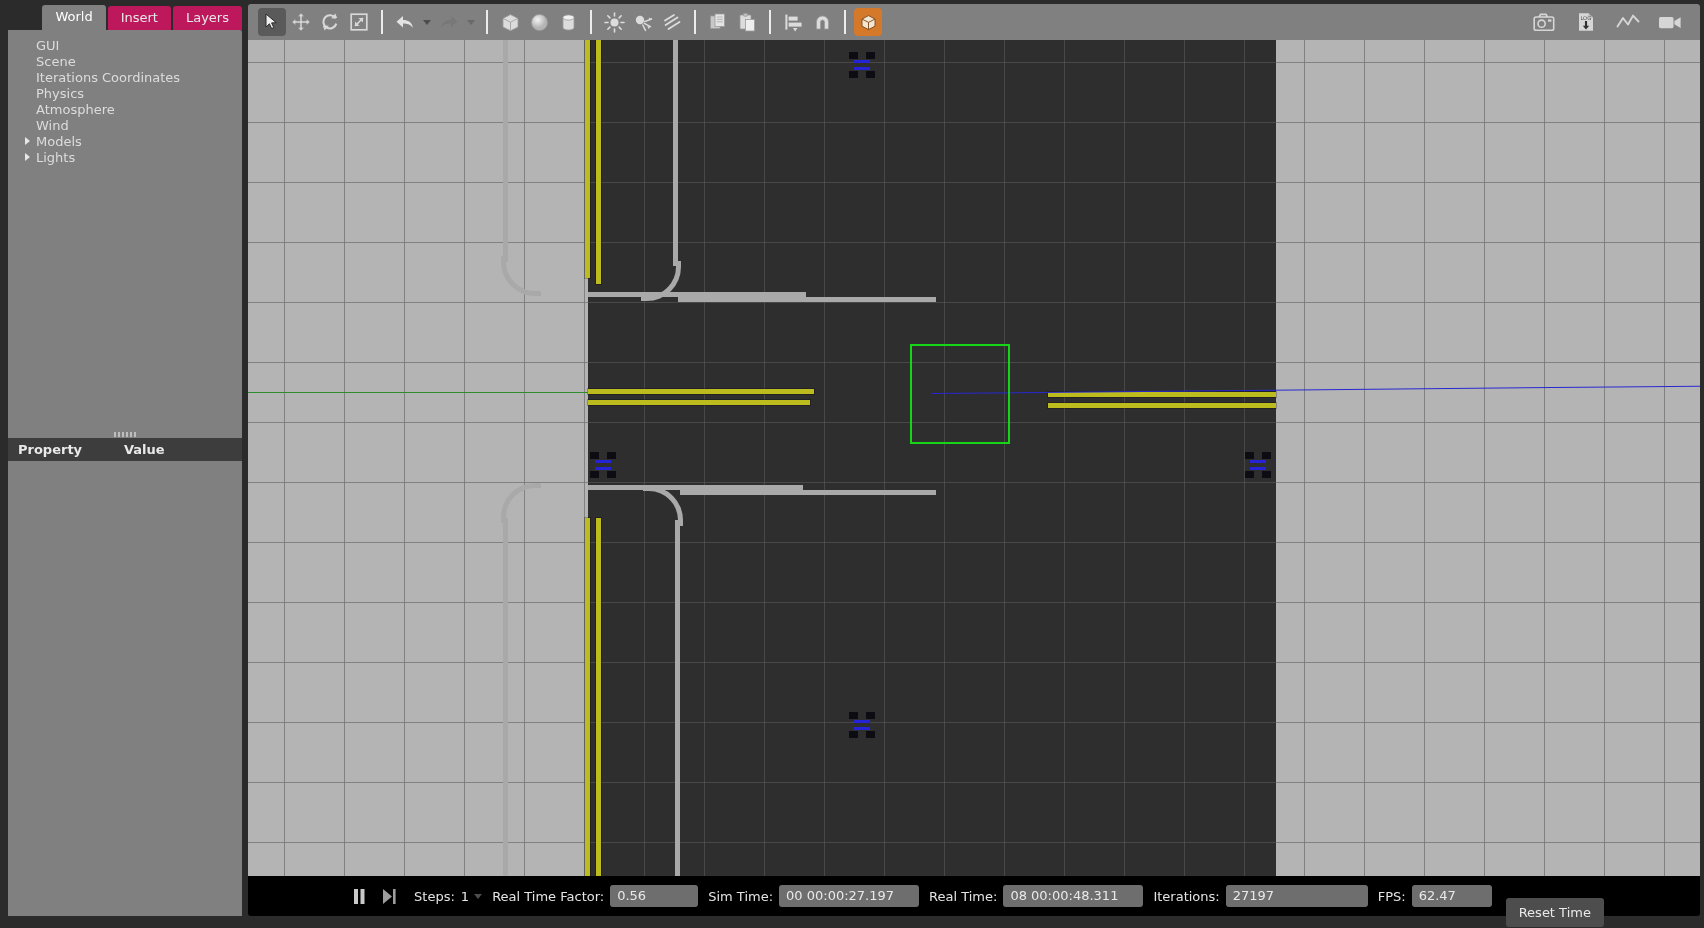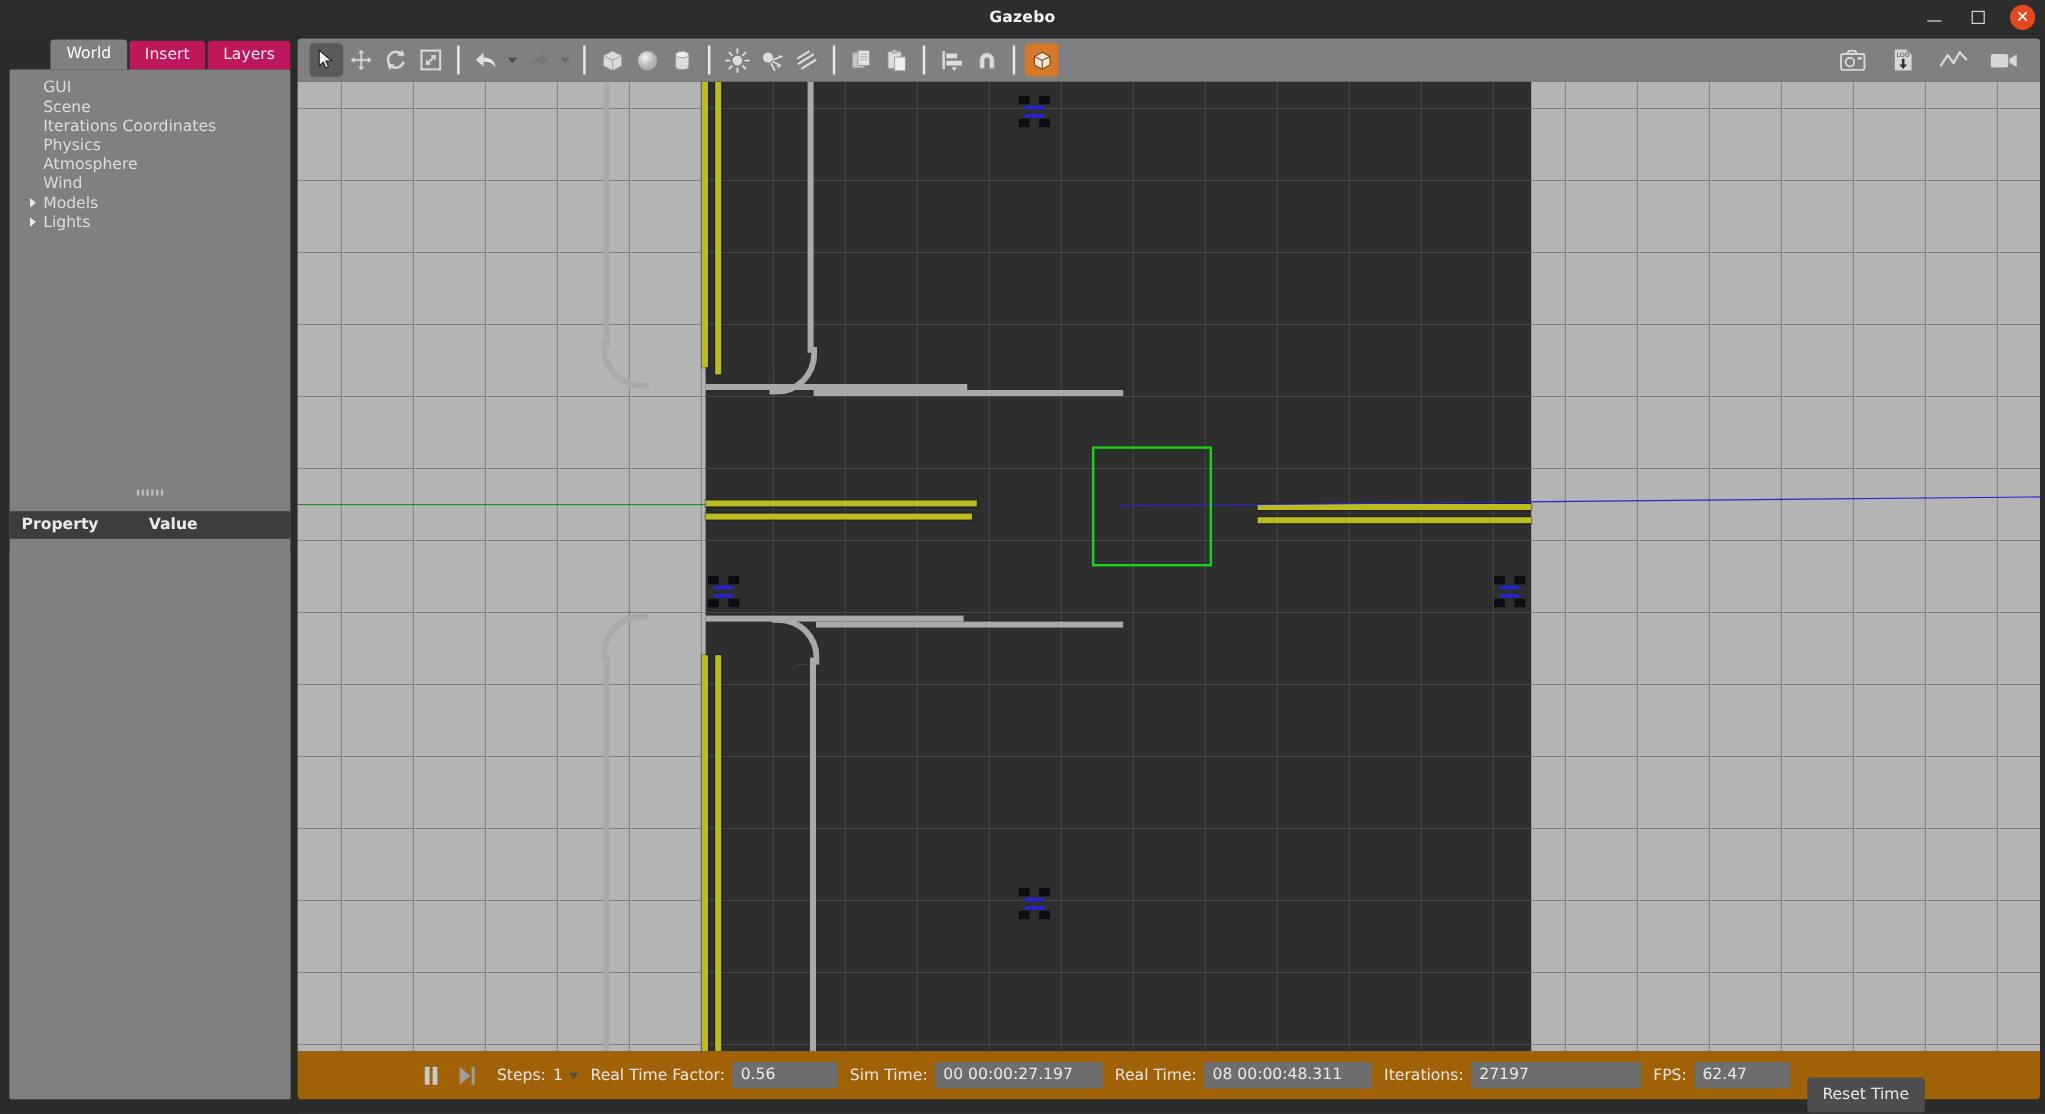--- a/index.html
+++ b/index.html
@@ -34,21 +34,21 @@
   .menu-item:first-letter { text-decoration: underline; }
 
   
   .body-row { flex: 1 1 auto; display: flex; background: #2b2b2b; min-height: 0; }
 
   
   .left-panel { width: 248px; flex: 0 0 248px; background: #2b2b2b; padding: 4px 6px 12px 8px; display: flex; flex-direction: column; }
   .tabs { display: flex; align-items: flex-end; height: 26px; gap: 2px; padding-left: 4px; justify-content: flex-end; }
   .tab { background: #be185d; color: #e8e8e8; font-size: 13px; padding: 4px 13px 5px; border-radius: 3px 3px 0 0; cursor: pointer; }
   .tab.active { background: #808080; color: #ffffff; padding-bottom: 6px; }
-  .panel-inner { background: #808080; flex: 1 1 auto; display: flex; flex-direction: column; min-height: 0; border-radius: 0 2px 2px 2px; gap: 12px; }
+  .panel-inner { background: #808080; flex: 1 1 auto; display: flex; flex-direction: column; min-height: 0; border-radius: 0 2px 2px 2px; }
   .tree { padding: 7px 0 0 0; flex: 1 1 auto; overflow: hidden; }
   .tree-item { display: flex; align-items: center; height: 16px; padding-left: 12px; color: #dcdcdc; font-size: 13px; cursor: pointer; }
   .tree-arrow { width: 14px; flex: 0 0 14px; display: flex; align-items: center; justify-content: center; }
   .tree-arrow.has::before { content: ""; border-left: 5px solid #e8e8e8; border-top: 4px solid transparent; border-bottom: 4px solid transparent; display: block; }
   .tree-label { padding-left: 2px; }
   .splitter-handle { height: 8px; display: flex; align-items: center; justify-content: center; gap: 2px; cursor: row-resize; }
   .splitter-handle i { width: 2px; height: 5px; background: #bdbdbd; display:block; }
   .prop-header { background: #3d3d3d; height: 23px; display: flex; align-items: center; color: #e9e9e9; font-size: 13px; font-weight: bold; }
   .prop-col-property { padding-left: 10px; width: 116px; }
   .prop-col-value { }
@@ -89,53 +89,41 @@
   .lane { position: absolute; background: #bcbc1e; box-shadow: 0 0 0 1px rgba(0,0,0,.25); }
   .lane.h { height: 5px; }
   .lane.v { width: 5px; }
   .sel-box { position: absolute; border: 2px solid #18d418; background: transparent; }
   .axis-line { position: absolute; height: 1px; }
   .car { position: absolute; width: 26px; height: 26px; }
   .car .w { position: absolute; width: 9px; height: 7px; background: #0c0c12; }
   .car .body { position: absolute; background: #2424d6; }
 
   
-  .statusbar { height: 40px; flex: 0 0 40px; background: #a16207; display: flex; align-items: center; padding: 0 12px; border-radius: 0 0 3px 3px; }
+  .statusbar { height: 40px; flex: 0 0 40px; background: #000000; display: flex; align-items: center; padding: 0 12px; border-radius: 0 0 3px 3px; }
   .sb-center { display: flex; align-items: center; margin: 0 auto; gap: 0; }
   .sb-btn { width: 30px; height: 30px; display: flex; align-items: center; justify-content: center; cursor: pointer; border-radius: 3px; }
   .sb-label { color: #e4e4e4; font-size: 13px; padding: 0 6px 0 10px; white-space: nowrap; }
   .sb-field { background: #6e6e6e; color: #e9e9e9; font-size: 13px; height: 22px; line-height: 22px;
     padding: 0 7px; border-radius: 3px; white-space: nowrap; }
   .w-rtf { width: 88px; }
   .w-sim { width: 140px; }
   .w-real { width: 140px; }
   .w-iter { width: 142px; }
   .w-fps { width: 80px; }
   .steps-val { color: #e9e9e9; font-size: 13px; padding-right: 3px; }
   .steps-caret { border-top: 5px solid #4d4d4d; border-left: 4px solid transparent; border-right: 4px solid transparent; margin-left: 2px; cursor: pointer; }
   .reset-btn { margin-left: 14px; background: #4d4d4d; color: #e9e9e9; font-size: 13px;
     padding: 7px 13px; border-radius: 3px; cursor: pointer; margin-top: 32px; }
 </style>
 </head>
 <body>
 
 <div class="app">
 
-  <div class="titlebar">
-    <span class="titlebar-title">Gazebo</span>
-    <div class="win-controls">
-      <div class="win-btn win-min">
-          <i></i>
-        </div>
-      <div class="win-btn win-max">
-          <i></i>
-        </div>
-      <div class="win-btn win-close">✕</div>
-    </div>
-  </div>
 
 
   <div class="body-row">
 
     <div class="left-panel">
       <div class="tabs">
         <div class="tab active">World</div>
         <div class="tab">Insert</div>
         <div class="tab">Layers</div>
       </div>

